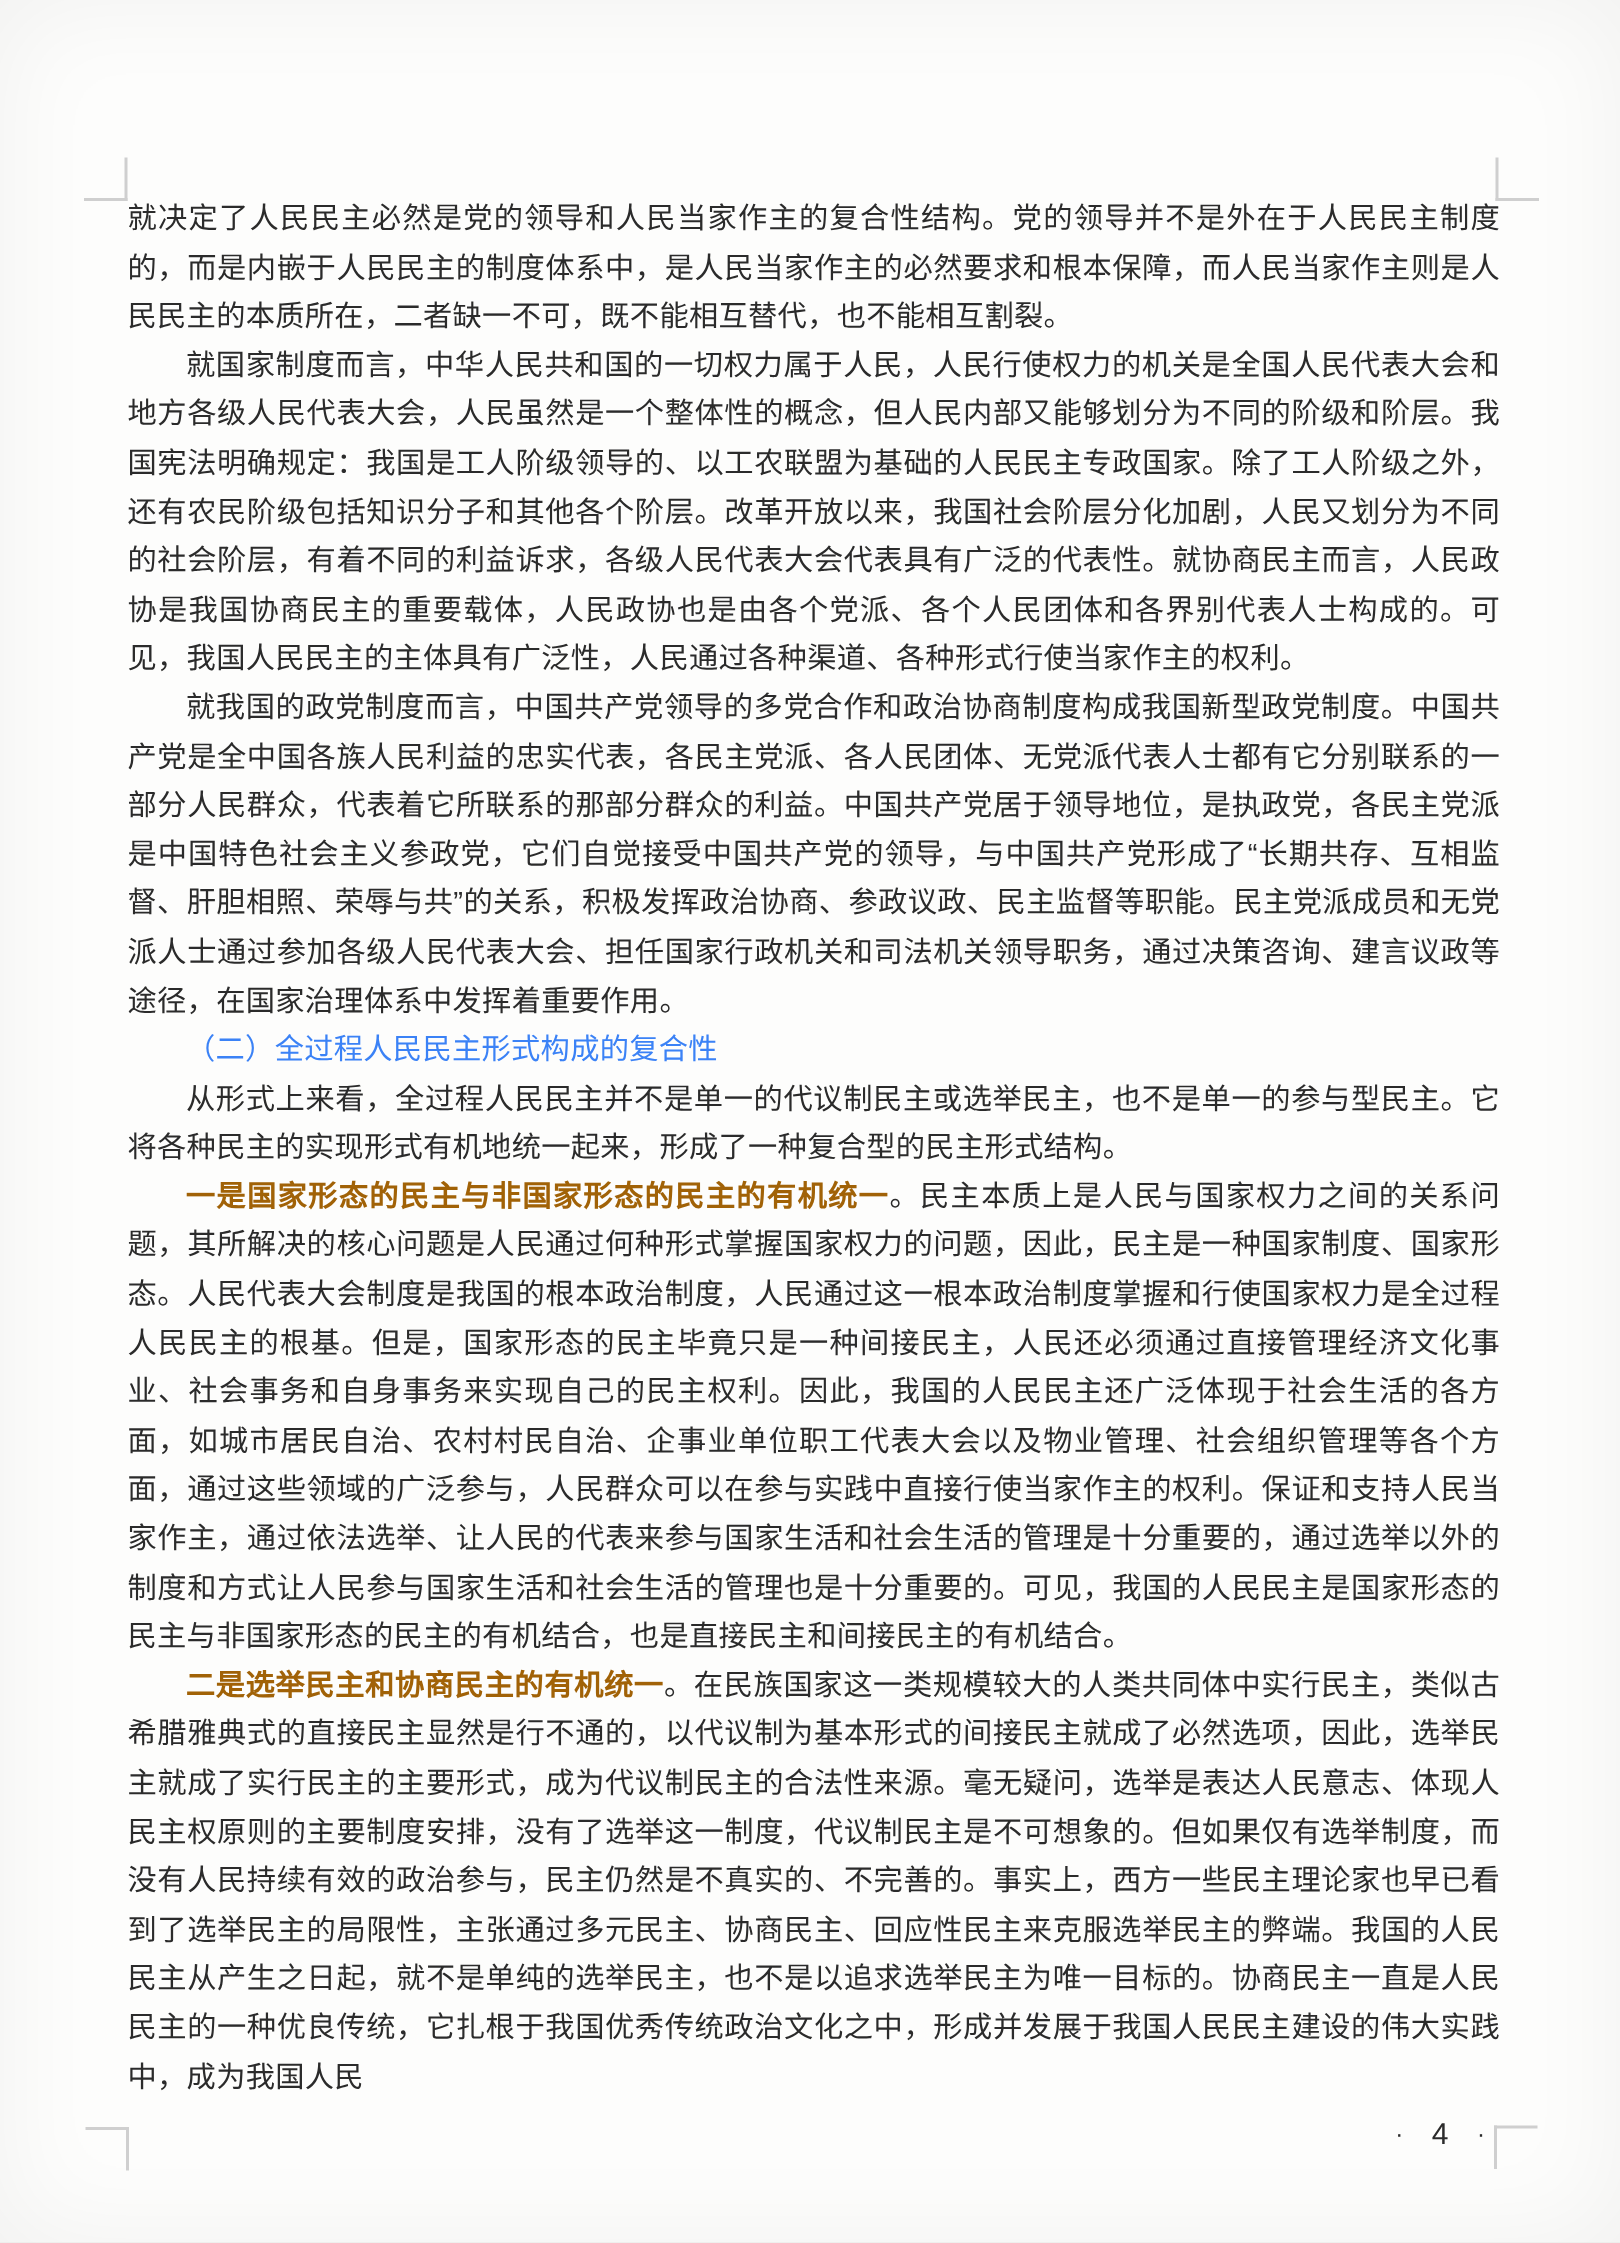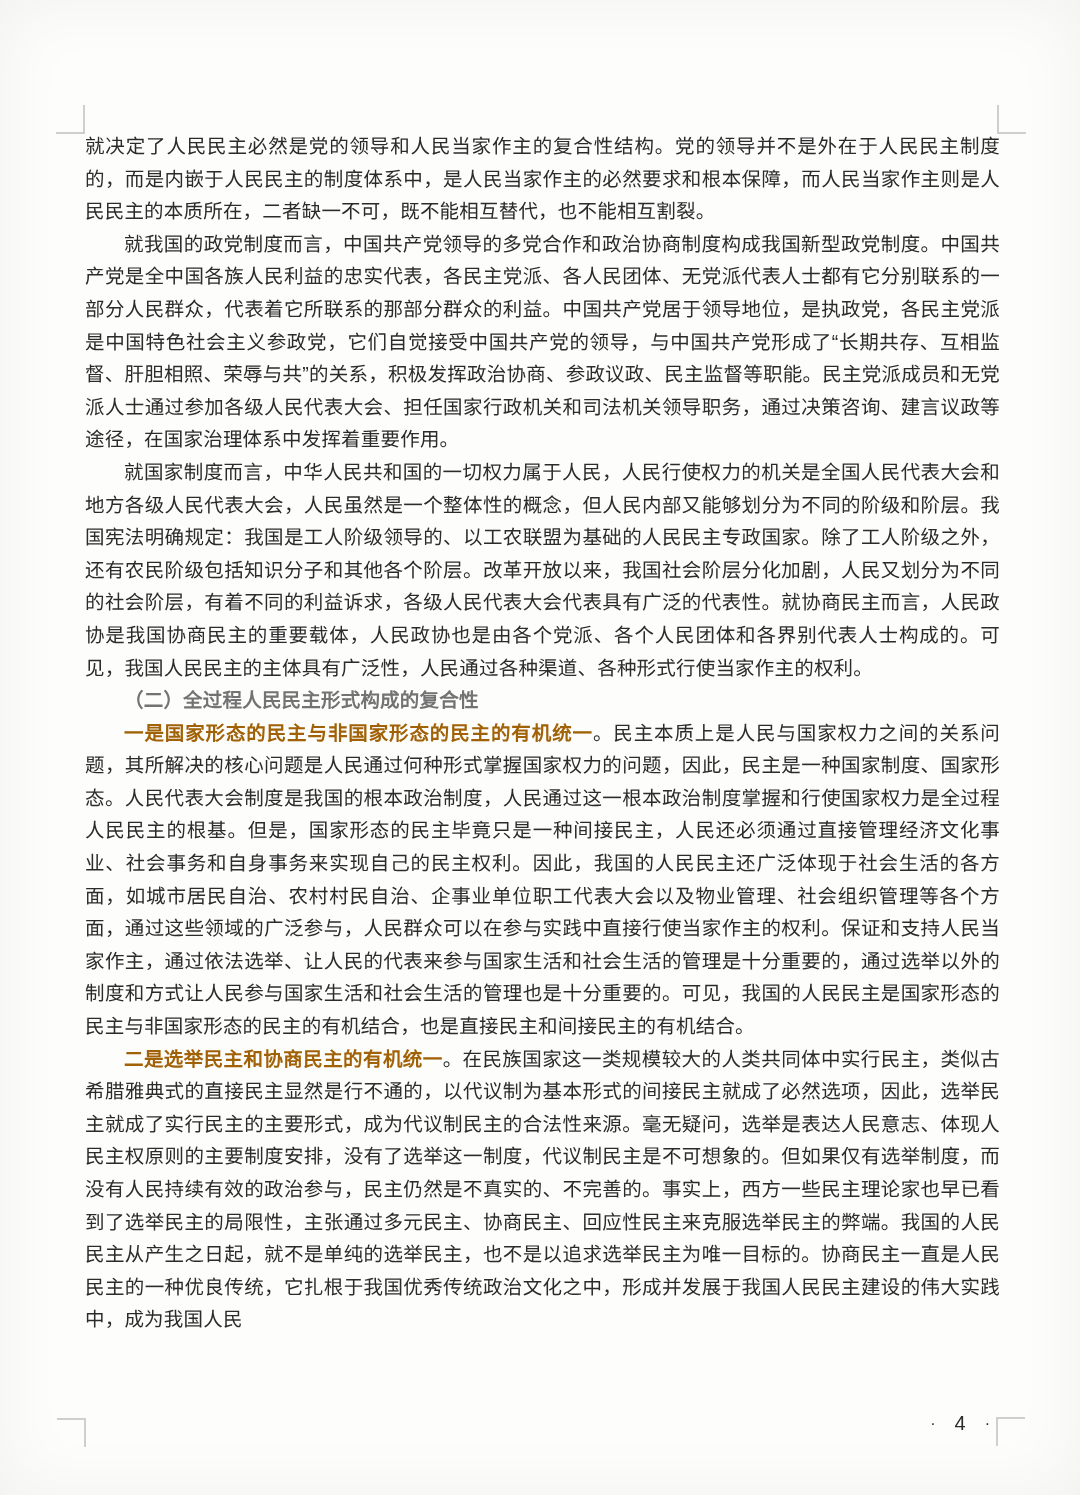--- a/index.html
+++ b/index.html
@@ -35,22 +35,22 @@
     width: 915px;
     font-size: 19.5px;
     line-height: 32.6px;
     color: #2b2b2b;
     text-align: justify;
     letter-spacing: 0.2px;
   }
   .text-body p { margin: 0; }
   .text-body p.indent { text-indent: 2em; }
   .text-body p.heading {
-    font-weight: 700;
-    color: #737373;
+    font-weight: 400;
+    color: #3b82f6;
   }
   .text-body strong {
     font-weight: 700;
     color: #a16207;
   }
 
   .footer {
     position: absolute;
     right: 90px;
     bottom: 60px;
@@ -66,23 +66,24 @@
 <body>
 
 <div class="page">
   <div class="crop tl"></div>
   <div class="crop tr"></div>
   <div class="crop bl"></div>
   <div class="crop br"></div>
 
   <div class="text-body">
       <p class="body">就决定了人民民主必然是党的领导和人民当家作主的复合性结构。党的领导并不是外在于人民民主制度的，而是内嵌于人民民主的制度体系中，是人民当家作主的必然要求和根本保障，而人民当家作主则是人民民主的本质所在，二者缺一不可，既不能相互替代，也不能相互割裂。</p>
+      <p class="body indent">就国家制度而言，中华人民共和国的一切权力属于人民，人民行使权力的机关是全国人民代表大会和地方各级人民代表大会，人民虽然是一个整体性的概念，但人民内部又能够划分为不同的阶级和阶层。我国宪法明确规定：我国是工人阶级领导的、以工农联盟为基础的人民民主专政国家。除了工人阶级之外，还有农民阶级包括知识分子和其他各个阶层。改革开放以来，我国社会阶层分化加剧，人民又划分为不同的社会阶层，有着不同的利益诉求，各级人民代表大会代表具有广泛的代表性。就协商民主而言，人民政协是我国协商民主的重要载体，人民政协也是由各个党派、各个人民团体和各界别代表人士构成的。可见，我国人民民主的主体具有广泛性，人民通过各种渠道、各种形式行使当家作主的权利。</p>
       <p class="body indent">就我国的政党制度而言，中国共产党领导的多党合作和政治协商制度构成我国新型政党制度。中国共产党是全中国各族人民利益的忠实代表，各民主党派、各人民团体、无党派代表人士都有它分别联系的一部分人民群众，代表着它所联系的那部分群众的利益。中国共产党居于领导地位，是执政党，各民主党派是中国特色社会主义参政党，它们自觉接受中国共产党的领导，与中国共产党形成了“长期共存、互相监督、肝胆相照、荣辱与共”的关系，积极发挥政治协商、参政议政、民主监督等职能。民主党派成员和无党派人士通过参加各级人民代表大会、担任国家行政机关和司法机关领导职务，通过决策咨询、建言议政等途径，在国家治理体系中发挥着重要作用。</p>
-      <p class="body indent">就国家制度而言，中华人民共和国的一切权力属于人民，人民行使权力的机关是全国人民代表大会和地方各级人民代表大会，人民虽然是一个整体性的概念，但人民内部又能够划分为不同的阶级和阶层。我国宪法明确规定：我国是工人阶级领导的、以工农联盟为基础的人民民主专政国家。除了工人阶级之外，还有农民阶级包括知识分子和其他各个阶层。改革开放以来，我国社会阶层分化加剧，人民又划分为不同的社会阶层，有着不同的利益诉求，各级人民代表大会代表具有广泛的代表性。就协商民主而言，人民政协是我国协商民主的重要载体，人民政协也是由各个党派、各个人民团体和各界别代表人士构成的。可见，我国人民民主的主体具有广泛性，人民通过各种渠道、各种形式行使当家作主的权利。</p>
       <p class="heading indent">（二）全过程人民民主形式构成的复合性</p>
+      <p class="body indent">从形式上来看，全过程人民民主并不是单一的代议制民主或选举民主，也不是单一的参与型民主。它将各种民主的实现形式有机地统一起来，形成了一种复合型的民主形式结构。</p>
       <p class="body indent"><strong>一是国家形态的民主与非国家形态的民主的有机统一</strong>。民主本质上是人民与国家权力之间的关系问题，其所解决的核心问题是人民通过何种形式掌握国家权力的问题，因此，民主是一种国家制度、国家形态。人民代表大会制度是我国的根本政治制度，人民通过这一根本政治制度掌握和行使国家权力是全过程人民民主的根基。但是，国家形态的民主毕竟只是一种间接民主，人民还必须通过直接管理经济文化事业、社会事务和自身事务来实现自己的民主权利。因此，我国的人民民主还广泛体现于社会生活的各方面，如城市居民自治、农村村民自治、企事业单位职工代表大会以及物业管理、社会组织管理等各个方面，通过这些领域的广泛参与，人民群众可以在参与实践中直接行使当家作主的权利。保证和支持人民当家作主，通过依法选举、让人民的代表来参与国家生活和社会生活的管理是十分重要的，通过选举以外的制度和方式让人民参与国家生活和社会生活的管理也是十分重要的。可见，我国的人民民主是国家形态的民主与非国家形态的民主的有机结合，也是直接民主和间接民主的有机结合。</p>
       <p class="body indent"><strong>二是选举民主和协商民主的有机统一</strong>。在民族国家这一类规模较大的人类共同体中实行民主，类似古希腊雅典式的直接民主显然是行不通的，以代议制为基本形式的间接民主就成了必然选项，因此，选举民主就成了实行民主的主要形式，成为代议制民主的合法性来源。毫无疑问，选举是表达人民意志、体现人民主权原则的主要制度安排，没有了选举这一制度，代议制民主是不可想象的。但如果仅有选举制度，而没有人民持续有效的政治参与，民主仍然是不真实的、不完善的。事实上，西方一些民主理论家也早已看到了选举民主的局限性，主张通过多元民主、协商民主、回应性民主来克服选举民主的弊端。我国的人民民主从产生之日起，就不是单纯的选举民主，也不是以追求选举民主为唯一目标的。协商民主一直是人民民主的一种优良传统，它扎根于我国优秀传统政治文化之中，形成并发展于我国人民民主建设的伟大实践中，成为我国人民</p>
     </div>
 
   <div class="footer">
     <span class="dot">·</span>
     <span>4</span>
     <span class="dot">·</span>
   </div>
 </div>

